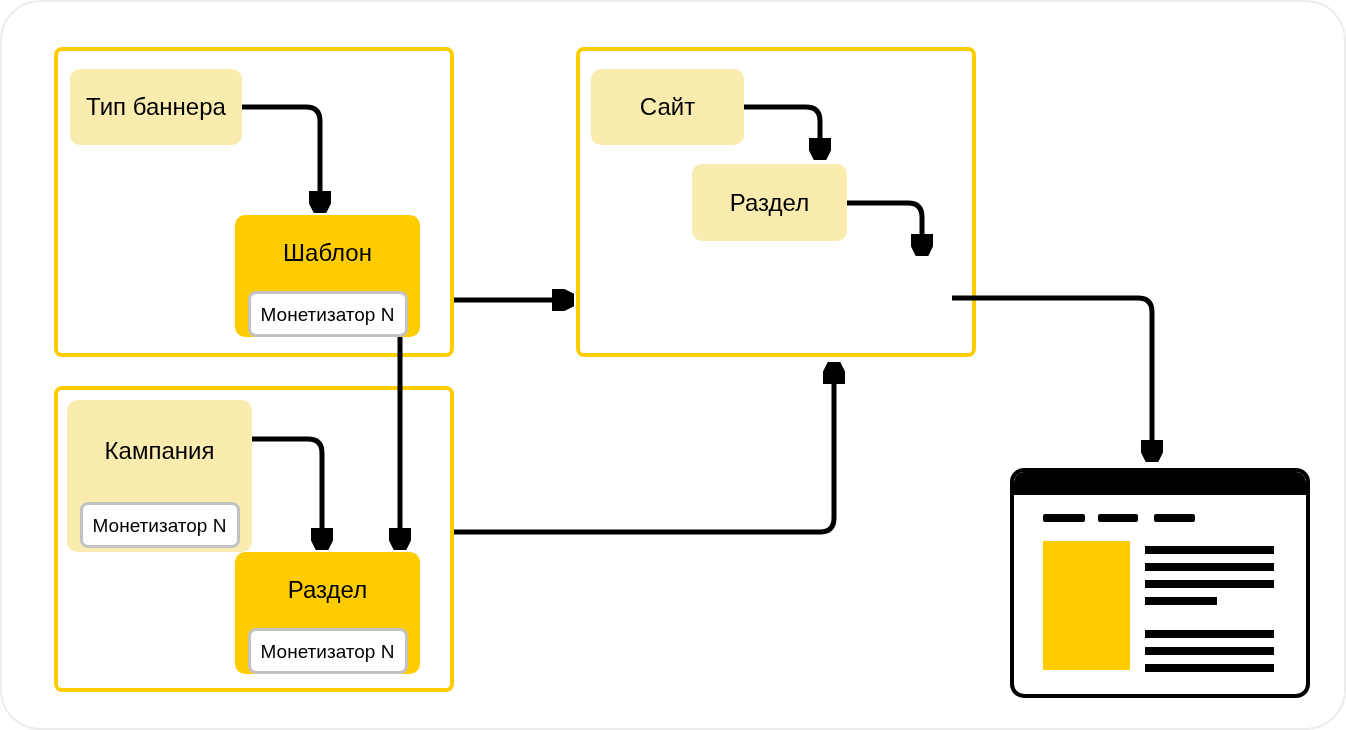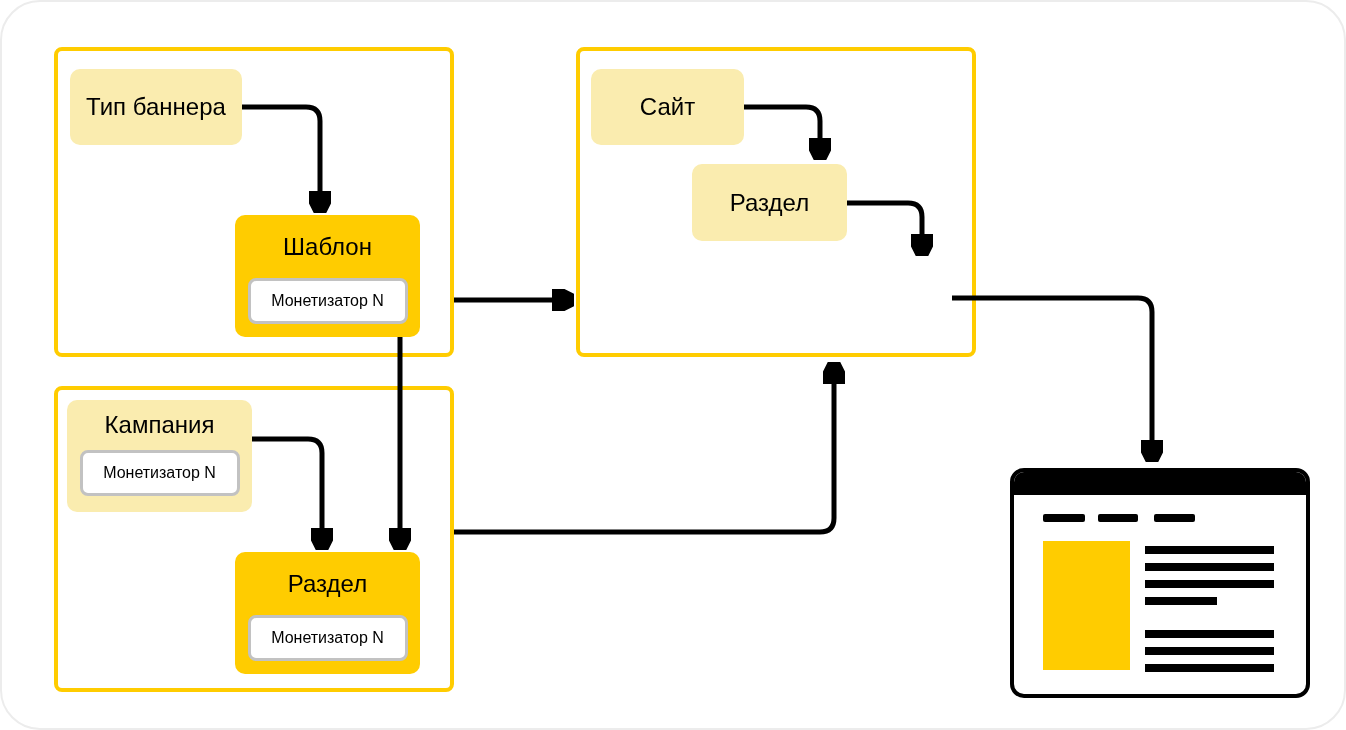--- a/index.html
+++ b/index.html
@@ -34,35 +34,34 @@
     justify-content:center;
     font-size:24px;
     line-height:1;
     white-space:nowrap;
   }
   .pale{background:var(--pale-yellow,#FAECAF);}
   .bright{background:var(--accent-yellow,#FFCC00);}
   .stack{
     flex-direction:column;
     justify-content:flex-start;
-    padding-bottom:13px;
   }
   .node-title{
     flex:1;
     display:flex;
     align-items:center;
     justify-content:center;
   }
   .chip{
     width:160px;height:46px;
     background:#fff;
     border:3px solid var(--chip-border,#C2C2C2);
     border-radius:8px;
     display:flex;align-items:center;justify-content:center;
-    font-size:16px;
+    font-size:19px;
     white-space:nowrap;
     flex:0 0 auto;
   }
   svg.connectors{
     position:absolute;left:0;top:0;
     width:1346px;height:730px;
     pointer-events:none;
   }
   svg.connectors path{
     fill:none;
@@ -125,21 +124,21 @@
   <div class="node pale" style="left:68px;top:67px;width:172px;height:76px;">
     <span>Тип баннера</span>
   </div>
   <div class="node bright stack" style="left:233px;top:213px;width:185px;height:122px;">
     <div class="node-title">Шаблон</div>
     <div class="chip">
       <span>Монетизатор N</span>
     </div>
   </div>
 
-  <div class="node pale stack" style="left:65px;top:398px;width:185px;height:112px;padding-bottom:16px;">
+  <div class="node pale stack" style="left:65px;top:398px;width:185px;height:152px;padding-bottom:4px;">
     <div class="node-title">Кампания</div>
     <div class="chip">
       <span>Монетизатор N</span>
     </div>
   </div>
   <div class="node bright stack" style="left:233px;top:550px;width:185px;height:122px;">
     <div class="node-title">Раздел</div>
     <div class="chip">
       <span>Монетизатор N</span>
     </div>

